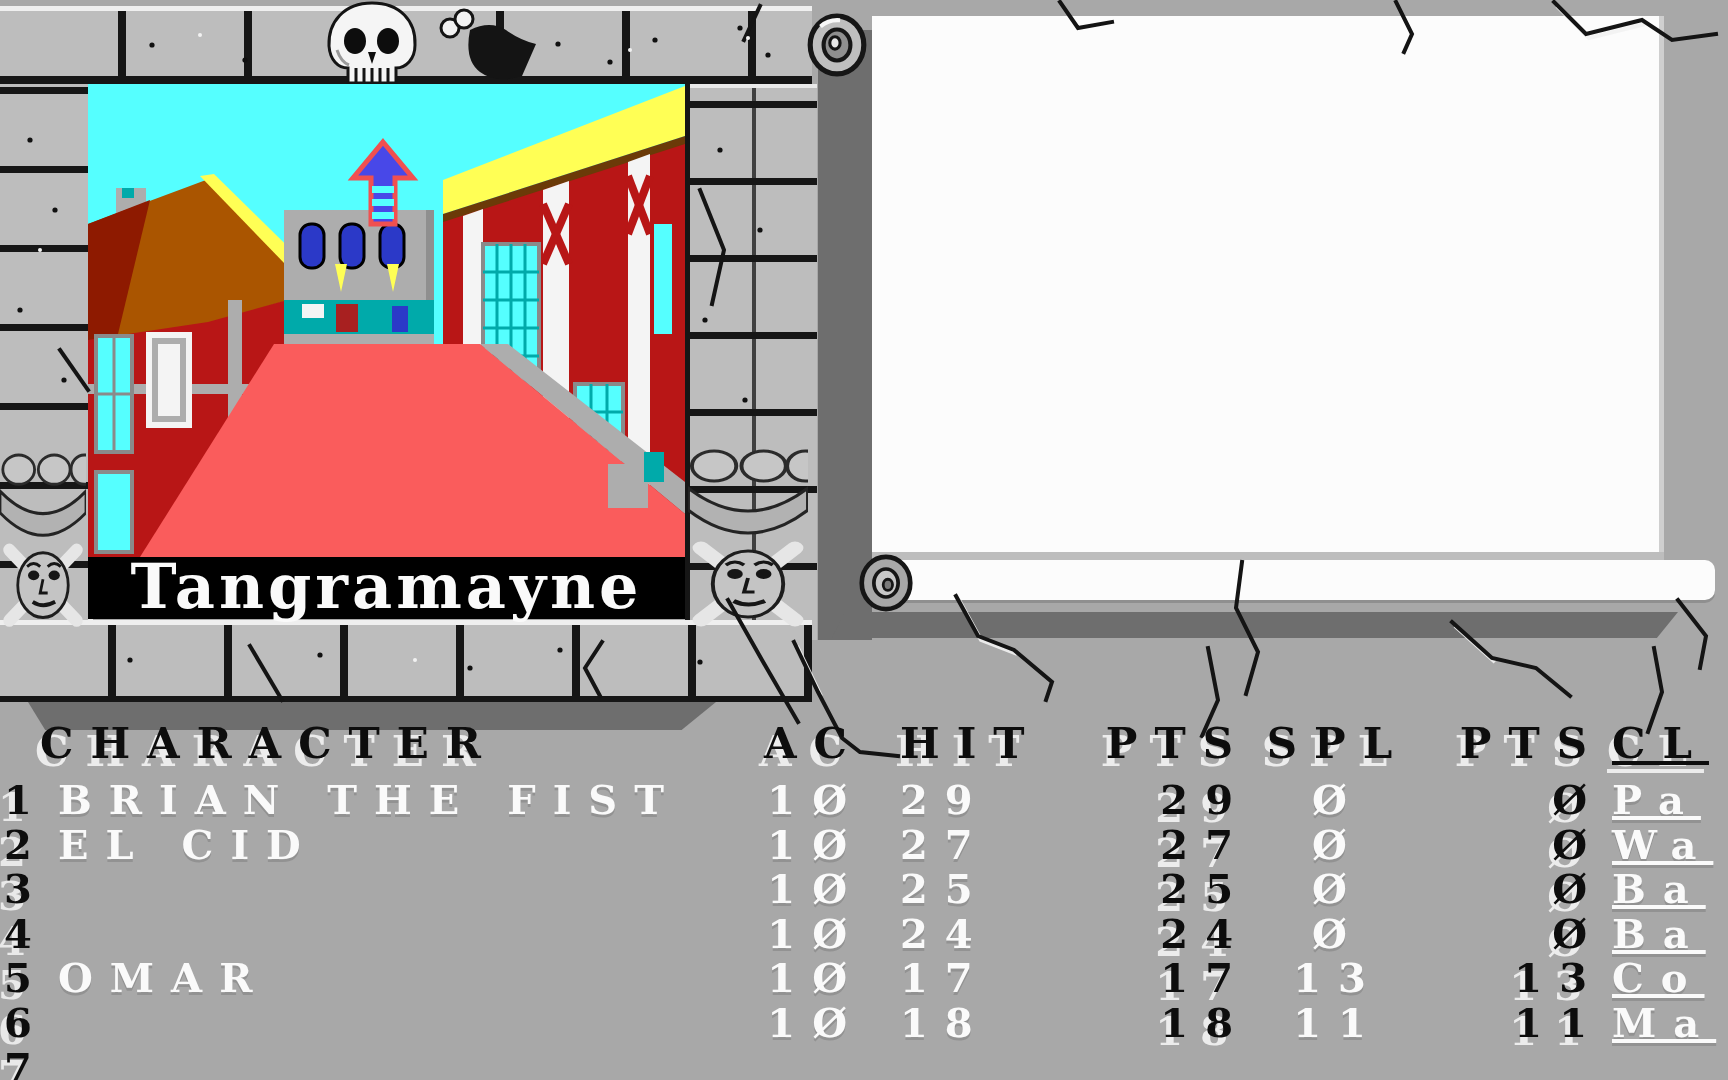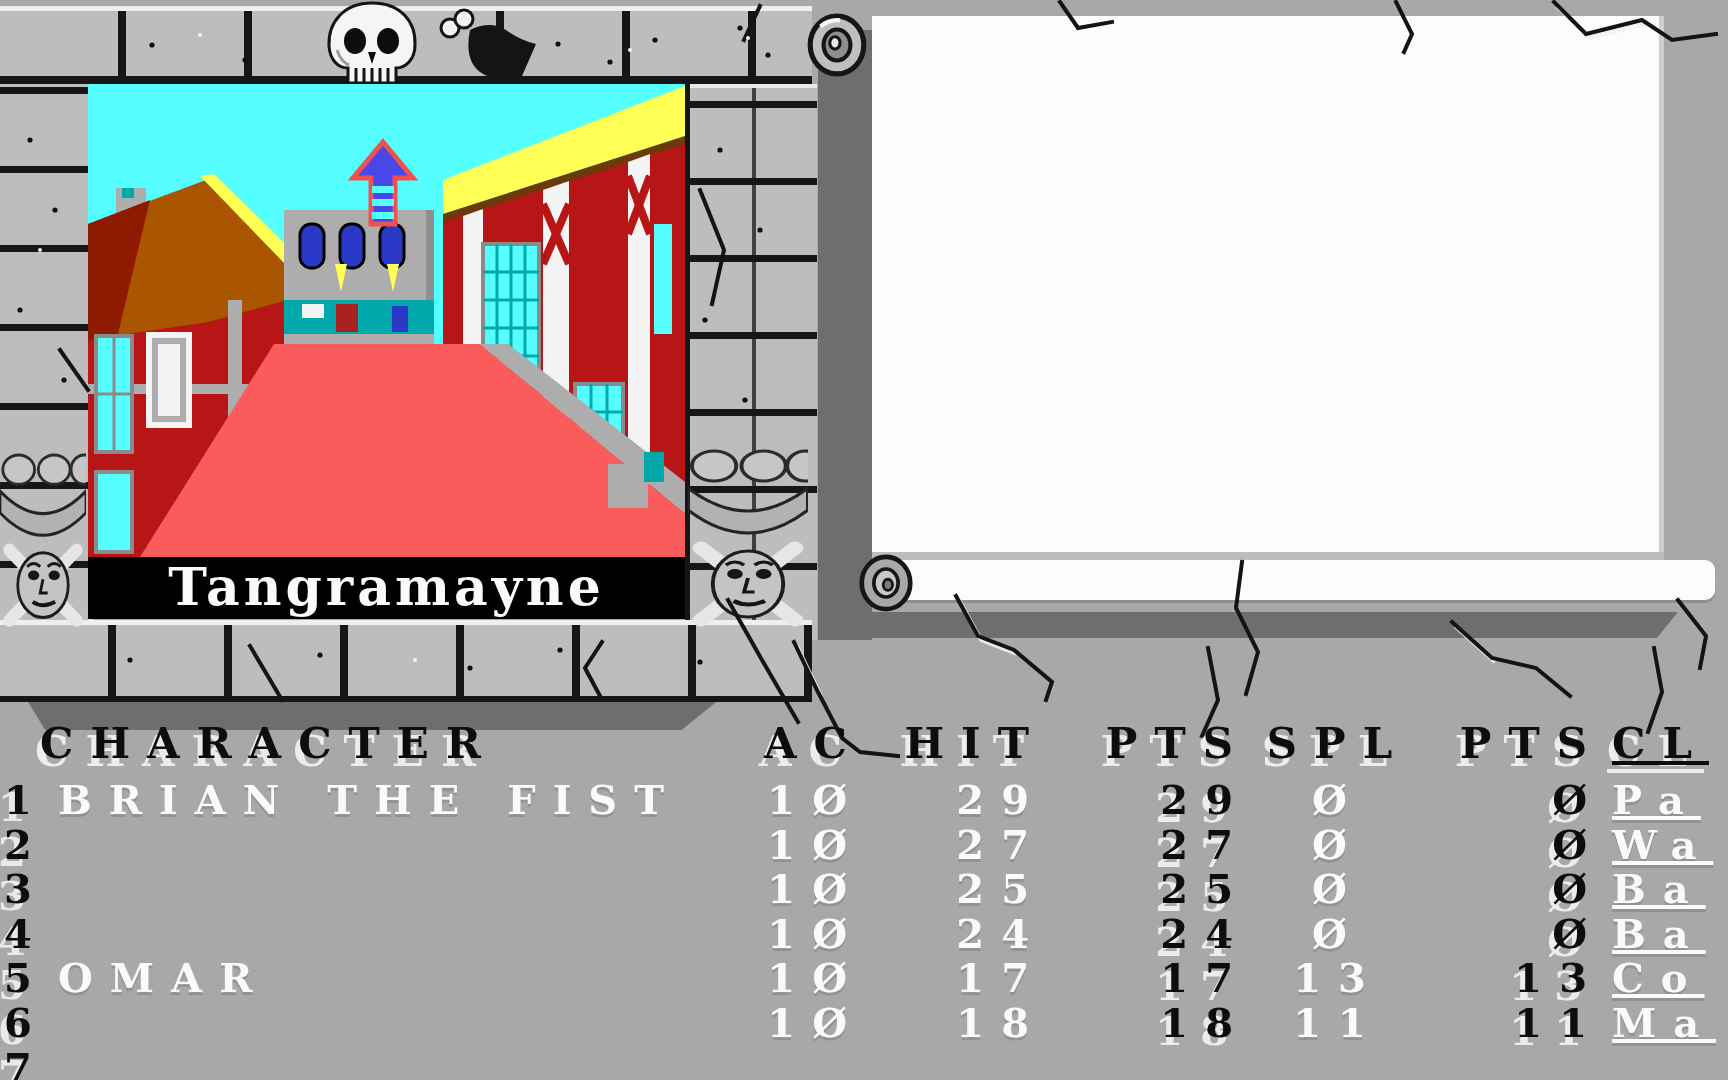--- a/index.html
+++ b/index.html
@@ -36,21 +36,21 @@
     clip-path:polygon(0 0,100% 0,95% 100%,2.5% 100%);}
 
   .carving-left{left:0;top:452px;width:86px;height:186px;}
   .carving-right{left:688px;top:448px;width:120px;height:190px;}
   .top-skull{left:318px;top:0;width:108px;height:86px;}
 
   
   .scene{left:88px;top:84px;width:597px;height:473px;background:var(--sky);overflow:hidden;cursor:default;}
   .label-bar{left:88px;top:557px;width:597px;height:62px;background:#000;
     color:var(--textwhite);text-align:center;line-height:60px;
-    font-size:52px;font-weight:700;letter-spacing:4px;}
+    font-size:62px;font-weight:700;letter-spacing:4px;}
 
   .f-sky{fill:var(--sky)} .f-street{fill:var(--street)} .f-red{fill:var(--red)}
   .f-red2{fill:var(--red2)} .f-roof{fill:var(--roof)} .f-roofdark{fill:var(--roofdark)}
   .f-yellow{fill:var(--yellow)} .f-teal{fill:var(--teal)} .f-cyan{fill:var(--cyan)}
   .f-blue{fill:var(--blue)} .f-gray{fill:var(--gray)} .f-white{fill:var(--white)}
 
   
   .scroll-strip{left:818px;top:30px;width:54px;height:610px;background:var(--shadow);}
   .scroll-main{left:872px;top:16px;width:792px;height:536px;background:var(--parchment);
     border-right:5px solid #CFCFCF;font-size:28px;color:#222;padding:10px;box-sizing:border-box;}
@@ -70,21 +70,21 @@
   .hdr-row{top:722px;height:50px;}
   .rows{top:778px;}
   .row{position:relative;height:44.6px;width:1728px;pointer-events:auto;}
   .cell{position:absolute;top:0;font-weight:700;font-size:40px;line-height:44px;
     letter-spacing:17px;white-space:pre;}
   .hdr-row .cell{font-size:42px;}
   .slot{left:4px;width:50px;}
   .name{left:58px;}
   .col-char{left:40px;}
   .ac  {left:724px;width:140px;text-align:right;}
-  .hit {left:900px;width:146px;text-align:right;}
+  .hit {left:900px;width:146px;}
   .pts {left:1098px;width:152px;text-align:right;}
   .spl {left:1264px;width:148px;text-align:center;}
   .pts2{left:1452px;width:152px;text-align:right;}
   .cl  {left:1612px;width:116px;text-decoration:underline;}
   .t-black{color:var(--textblack);text-shadow:-5px 8px 0 rgba(248,248,248,.85);}
   .t-white{color:var(--textwhite);text-shadow:0 3px 0 rgba(70,70,70,.22);}
   .slot.t-black{text-shadow:-6px 7px 0 rgba(240,240,240,.9);}
 </style>
 </head>
 <body>
@@ -321,20 +321,21 @@
     <span class="cell ac t-white">1Ø</span>
     <span class="cell hit t-white">29</span>
     <span class="cell pts t-black">29</span>
     <span class="cell spl t-white">Ø</span>
     <span class="cell pts2 t-black">Ø</span>
     <span class="cell cl t-white">Pa</span>
   </div>
 
   <div class="row">
     <span class="cell slot t-black">2</span>
+    <span class="cell name t-white">EL CID</span>
     <span class="cell ac t-white">1Ø</span>
     <span class="cell hit t-white">27</span>
     <span class="cell pts t-black">27</span>
     <span class="cell spl t-white">Ø</span>
     <span class="cell pts2 t-black">Ø</span>
     <span class="cell cl t-white">Wa</span>
   </div>
 
   <div class="row">
     <span class="cell slot t-black">3</span>

